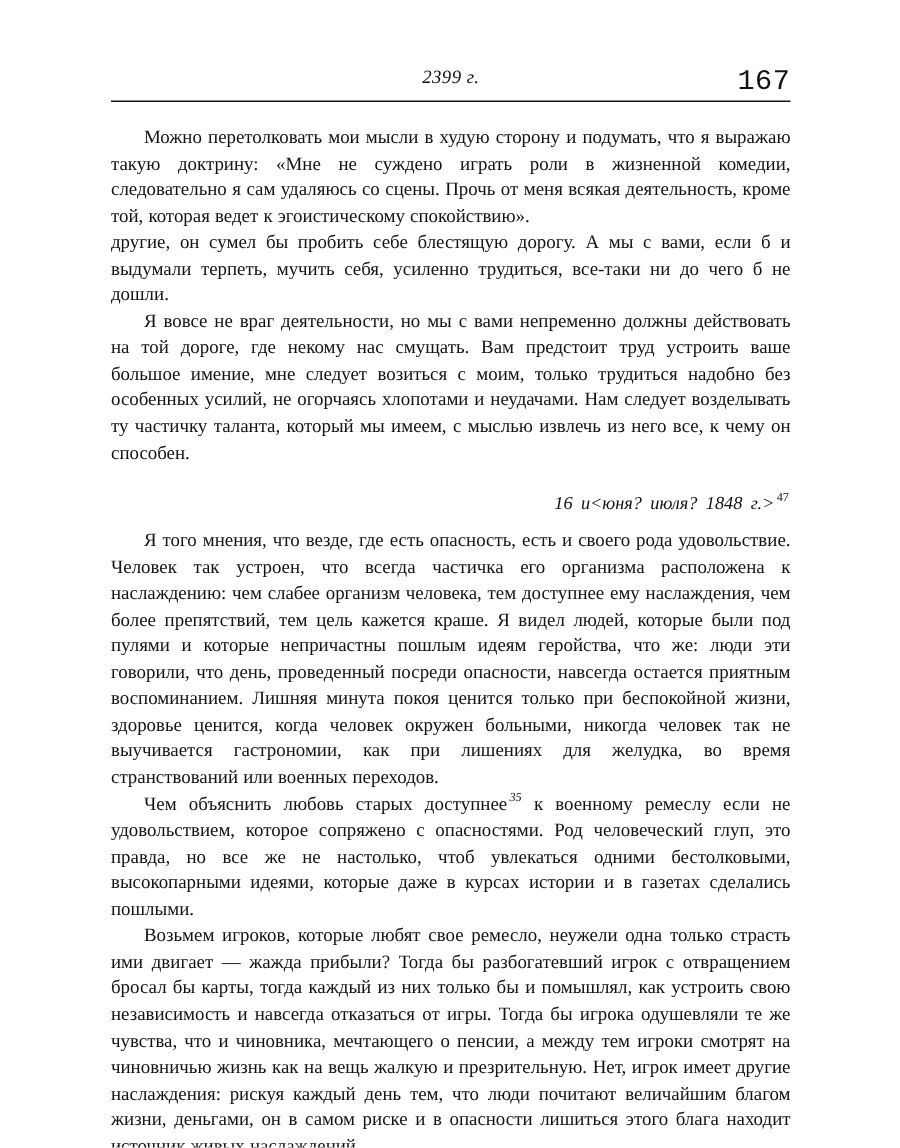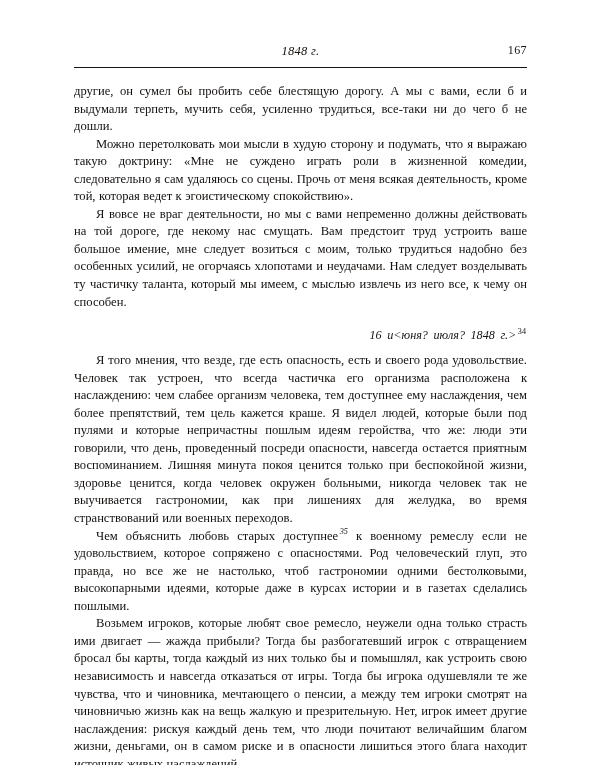--- a/index.html
+++ b/index.html
@@ -40,22 +40,23 @@
     top: 0;
     text-align: center;
     font-style: italic;
     font-size: 12.5px;
     letter-spacing: 0.3px;
   }
   .runhead-folio {
     position: absolute;
     right: 0;
     top: -1px;
-    font-size: 12px;
+    font-size: 19px;
     letter-spacing: 0.4px;
+    font-family: Liberation Mono, monospace;
   }
   .rule {
     width: 100%;
     height: 0;
     border-top: 1.6px solid #16130f;
     margin-top: 1px;
   }
   
   .body-block {
     margin-top: 15px;
@@ -103,35 +104,35 @@
     margin-top: 9px;
   }
 </style>
 </head>
 <body>
 
 <div class="page">
   <div class="content">
 
     <div class="runhead">
-      <div class="runhead-title">1848 г.</div>
+      <div class="runhead-title">2399 г.</div>
       <div class="runhead-folio">167</div>
     </div>
     <div class="rule"></div>
 
     <div class="body-block">
+      <p class="para">Можно перетолковать мои мысли в худую сторону и подумать, что я выражаю такую доктрину: «Мне не суждено играть роли в жизненной комедии, следовательно я сам удаляюсь со сцены. Прочь от меня всякая деятельность, кроме той, которая ведет к эгоистическому спокойствию».</p>
       <p class="para noindent">другие, он сумел бы пробить себе блестящую дорогу. А мы с вами, если б и выдумали терпеть, мучить себя, усиленно трудиться, все-таки ни до чего б не дошли.</p>
-      <p class="para">Можно перетолковать мои мысли в худую сторону и подумать, что я выражаю такую доктрину: «Мне не суждено играть роли в жизненной комедии, следовательно я сам удаляюсь со сцены. Прочь от меня всякая деятельность, кроме той, которая ведет к эгоистическому спокойствию».</p>
       <p class="para">Я вовсе не враг деятельности, но мы с вами непременно должны действовать на той дороге, где некому нас смущать. Вам предстоит труд устроить ваше большое имение, мне следует возиться с моим, только трудиться надобно без особенных усилий, не огорчаясь хлопотами и неудачами. Нам следует возделывать ту частичку таланта, который мы имеем, с мыслью извлечь из него все, к чему он способен.</p>
     </div>
 
 
-    <div class="dateline"><span>16 и&lt;юня? июля? 1848 г.&gt;</span><sup class="note">34</sup></div>
+    <div class="dateline"><span>16 и&lt;юня? июля? 1848 г.&gt;</span><sup class="note">47</sup></div>
 
     <div class="after-date">
       <p class="para">Я того мнения, что везде, где есть опасность, есть и своего рода удовольствие. Человек так устроен, что всегда частичка его организма расположена к наслаждению: чем слабее организм человека, тем доступнее ему наслаждения, чем более препятствий, тем цель кажется краше. Я видел людей, которые были под пулями и которые непричастны пошлым идеям геройства, что же: люди эти говорили, что день, проведенный посреди опасности, навсегда остается приятным воспоминанием. Лишняя минута покоя ценится только при беспокойной жизни, здоровье ценится, когда человек окружен больными, никогда человек так не выучивается гастрономии, как при лишениях для желудка, во время странствований или военных переходов.</p>
-      <p class="para"><span>Чем объяснить любовь старых доступнее</span><sup class="note">35</sup><span> к военному ремеслу если не удовольствием, которое сопряжено с опасностями. Род человеческий глуп, это правда, но все же не настолько, чтоб гастрономии одними бестолковыми, высокопарными идеями, которые даже в курсах истории и в газетах сделались пошлыми.</span></p>
+      <p class="para"><span>Чем объяснить любовь старых доступнее</span><sup class="note">35</sup><span> к военному ремеслу если не удовольствием, которое сопряжено с опасностями. Род человеческий глуп, это правда, но все же не настолько, чтоб увлекаться одними бестолковыми, высокопарными идеями, которые даже в курсах истории и в газетах сделались пошлыми.</span></p>
       <p class="para">Возьмем игроков, которые любят свое ремесло, неужели одна только страсть ими двигает — жажда прибыли? Тогда бы разбогатевший игрок с отвращением бросал бы карты, тогда каждый из них только бы и помышлял, как устроить свою независимость и навсегда отказаться от игры. Тогда бы игрока одушевляли те же чувства, что и чиновника, мечтающего о пенсии, а между тем игроки смотрят на чиновничью жизнь как на вещь жалкую и презрительную. Нет, игрок имеет другие наслаждения: рискуя каждый день тем, что люди почитают величайшим благом жизни, деньгами, он в самом риске и в опасности лишиться этого блага находит источник живых наслаждений.</p>
 
     </div>
 
   </div>
 </div>
 
 </body></html>

